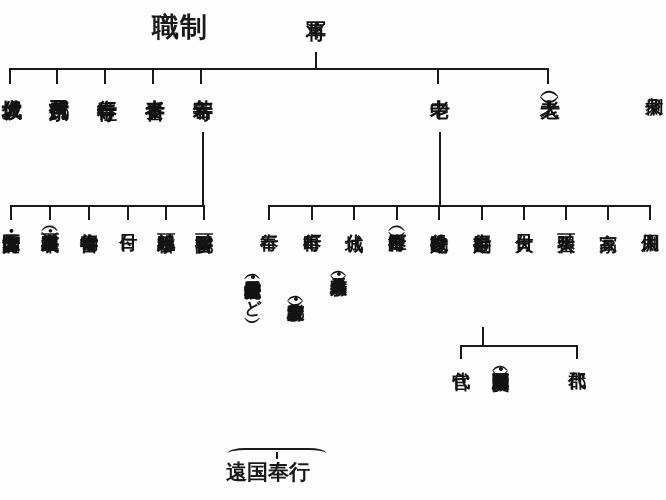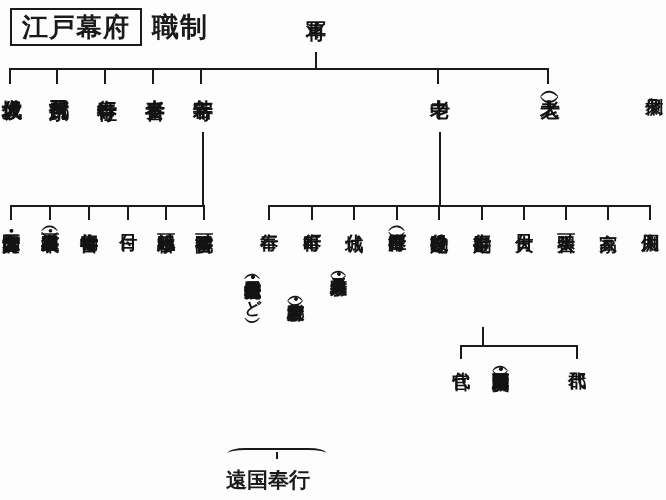--- a/index.html
+++ b/index.html
@@ -70,23 +70,20 @@
     font-size:21px;font-weight:600;
     white-space:nowrap;
     line-height:1;
   }
 </style>
 </head>
 <body>
 
 <div id="chart">
 
-  <div class="title-box">
-    <span>江戸幕府</span>
-  </div>
   <div class="title-sub">職制</div>
 
   <div class="vlabel" style="left:306px;top:6px;">将軍</div>
 
   <div class="vline" style="left:315px;top:52px;height:17px;"></div>
 
   <div class="hline" style="left:9px;top:68px;width:540px;"></div>
 
   <div class="vline" style="left:9px;top:68px;height:16px;"></div>
   <div class="vline" style="left:56px;top:68px;height:16px;"></div>
@@ -159,15 +156,15 @@
   <div class="hline" style="left:460px;top:345px;width:118px;"></div>
   <div class="vline" style="left:460px;top:345px;height:14px;"></div>
   <div class="vline" style="left:576px;top:345px;height:14px;"></div>
 
   <div class="vlabel sm" style="left:452px;top:358px;">代官</div>
   <div class="vlabel sm" style="left:568px;top:358px;">郡代</div>
   <div class="vlabel xs" style="left:492px;top:360px;">（関東・美濃・西国・飛騨）</div>
 
   <div class="brace" style="left:228px;top:448px;width:98px;"></div>
   <div class="brace-tick" style="left:276px;top:452px;"></div>
-  <div class="group-label" style="left:226px;top:462px;margin-top:8px;">遠国奉行</div>
+  <div class="group-label" style="left:226px;top:462px;">遠国奉行</div>
 
 </div>
 
 </body></html>

